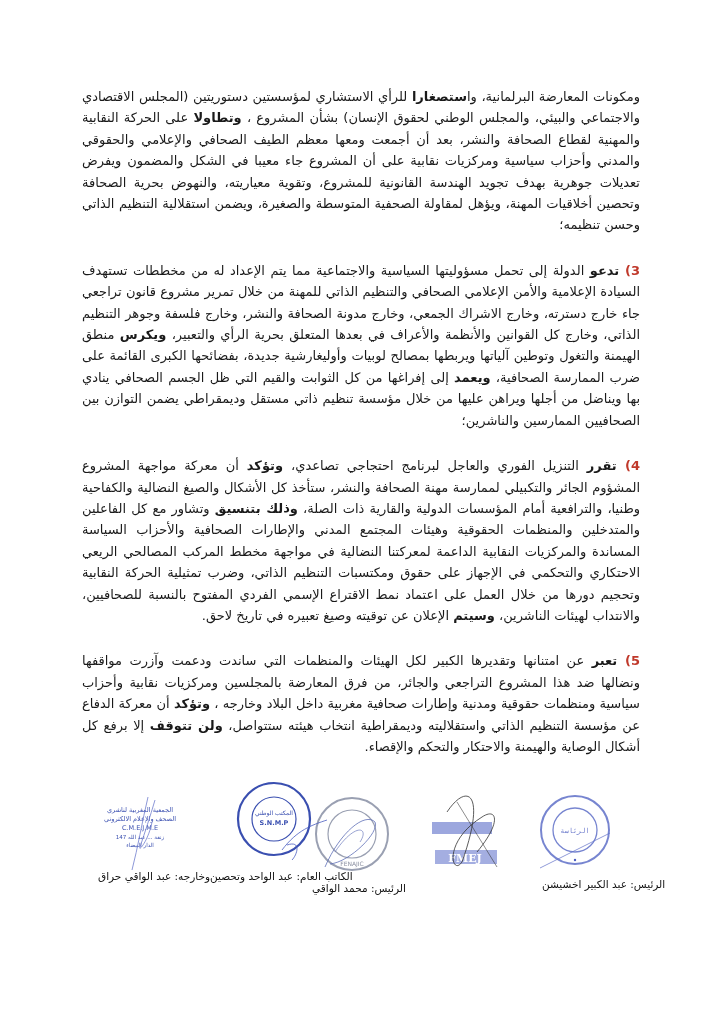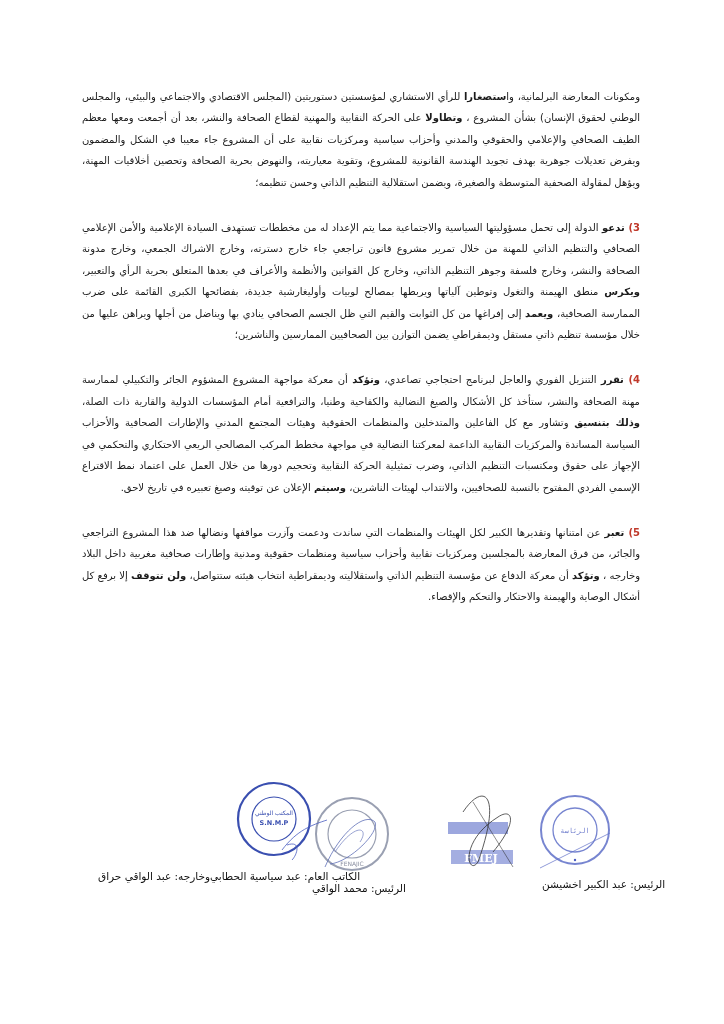--- a/index.html
+++ b/index.html
@@ -18,21 +18,21 @@
     .page {
       position: absolute;
       left: 82px;
       top: 86px;
       width: 558px;
       direction: rtl;
       text-align: justify;
       text-align-last: right;
     }
     .para {
-      font-size: 10px;
+      font-size: 13px;
       line-height: 21.4px;
       margin: 0;
       text-align: justify;
     }
     .gap {
       height: 24px;
     }
     .num {
       color: #c0392b;
       font-weight: bold;
@@ -77,21 +77,21 @@
     <svg width="90" height="90" viewBox="0 0 90 90">
       <circle cx="45" cy="42" r="34" fill="none" stroke="#4a5cc0" stroke-width="2" opacity="0.75"></circle>
       <circle cx="45" cy="42" r="22" fill="none" stroke="#4a5cc0" stroke-width="1.3" opacity="0.75"></circle>
       <text x="45" y="45" font-size="7" fill="#4a5cc0" text-anchor="middle" opacity="0.8">الرئاسة</text>
       <path d="M10 80 L80 45" stroke="#6070c8" stroke-width="1" opacity="0.7"></path>
       <circle cx="45" cy="72" r="1.2" fill="#4a5cc0"></circle>
     </svg>
   </div>
   <div class="sig" style="left:462px; top:108px;margin-left:20px;">الرئيس: عبد الكبير اخشيشن</div>
 
-  <div class="stamp" style="left:383px; top:12px; width:90px; height:95px;">
+  <div class="stamp" style="left:367px; top:12px; width:90px; height:95px;">
     <svg width="90" height="95" viewBox="0 0 90 95">
       <rect x="5" y="40" width="60" height="12" fill="#5a6cc8" opacity="0.6"></rect>
       <rect x="8" y="68" width="62" height="14" fill="#5a6cc8" opacity="0.55"></rect>
       <text x="38" y="80" font-size="11" font-family="DejaVu Serif, serif" fill="#ffffff" text-anchor="middle" font-weight="bold">FMEJ</text>
       <path d="M20 30 C40 0, 60 10, 35 80 C25 95, 15 60, 55 35 C70 25, 75 40, 50 70" stroke="#333" stroke-width="1" fill="none" opacity="0.8"></path>
       <path d="M30 20 L70 85" stroke="#333" stroke-width="0.8" opacity="0.7"></path>
     </svg>
   </div>
 
   <div class="stamp" style="left:250px; top:22px; width:85px; height:85px;">
@@ -107,16 +107,26 @@
 
   <div class="stamp" style="left:172px; top:5px; width:100px; height:92px;">
     <svg width="100" height="92" viewBox="0 0 100 92">
       <circle cx="42" cy="44" r="36" fill="none" stroke="#3a4fb0" stroke-width="2.2"></circle>
       <circle cx="42" cy="44" r="22" fill="none" stroke="#3a4fb0" stroke-width="1.2"></circle>
       <text x="42" y="40" font-size="6" fill="#3a4fb0" text-anchor="middle">المكتب الوطني</text>
       <text x="42" y="50" font-size="6.5" fill="#3a4fb0" text-anchor="middle" font-weight="bold">S.N.M.P</text>
       <path d="M50 75 C65 55, 80 50, 95 45 M55 70 C70 65, 65 80, 60 85" stroke="#4a5cc0" stroke-width="1" fill="none" opacity="0.8"></path>
     </svg>
   </div>
-  <div class="sig" style="left:150px; top:100px;">الكاتب العام: عبد سياسية الحطابي</div>
+  <div class="sig" style="left:150px; top:100px;">الكاتب العام: عبد الواحد وتحصين</div>
 
+  <div class="stamp" style="left:30px; top:22px; width:100px; height:80px;">
+    <svg width="100" height="80" viewBox="0 0 100 80">
+      <text x="50" y="20" font-size="6.5" fill="#3a4fb0" text-anchor="middle">الجمعية المغربية لناشري</text>
+      <text x="50" y="29" font-size="6.5" fill="#3a4fb0" text-anchor="middle">الصحف والإعلام الالكتروني</text>
+      <text x="50" y="38" font-size="6.5" fill="#3a4fb0" text-anchor="middle">C.M.E.J.M.E</text>
+      <text x="50" y="47" font-size="5.5" fill="#3a4fb0" text-anchor="middle">147 زنقة ... عبد الله</text>
+      <text x="50" y="55" font-size="5.5" fill="#3a4fb0" text-anchor="middle">الدار البيضاء</text>
+      <path d="M58 5 C52 30, 48 55, 42 78 M65 8 C60 25, 55 40, 50 55 C48 60, 58 50, 62 30" stroke="#6070c8" stroke-width="0.9" fill="none" opacity="0.8"></path>
+    </svg>
+  </div>
   <div class="sig" style="left:38px; top:100px;">وخارجه: عبد الواقي حراق</div>
 </div>
 
 </body></html>

